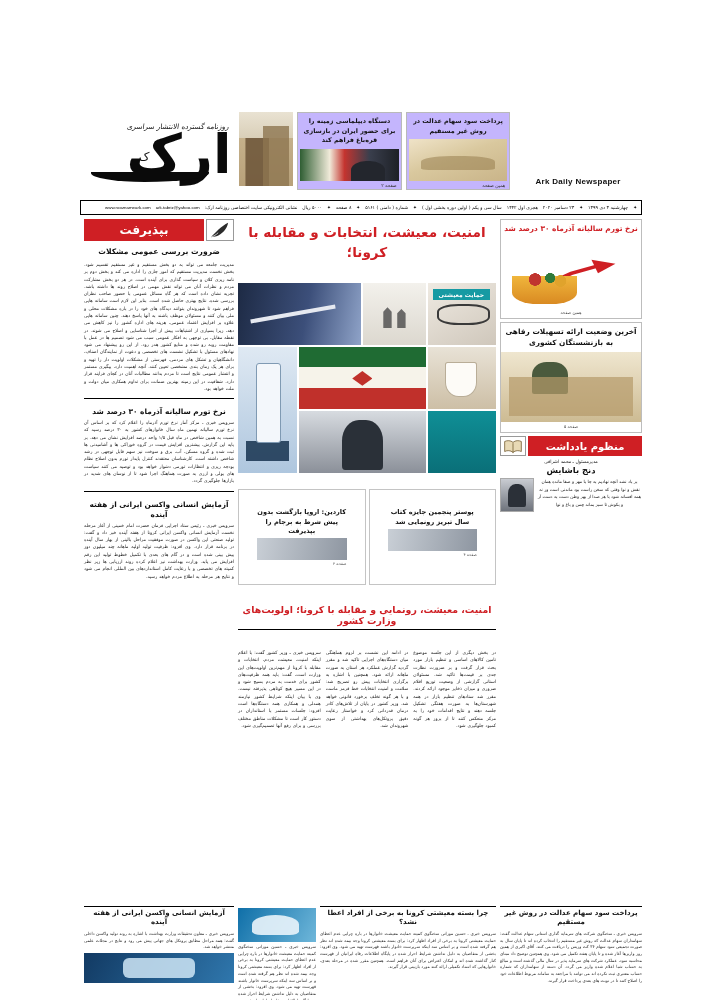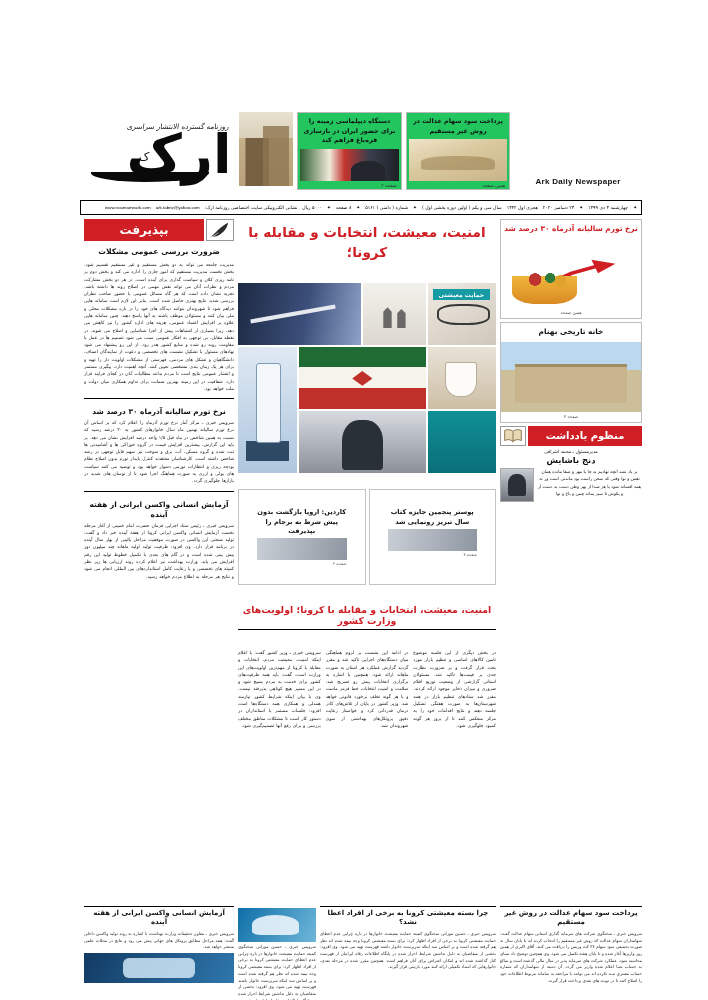--- a/index.html
+++ b/index.html
@@ -82,21 +82,21 @@
   .ruin-sky {
     position:absolute; inset:0 0 auto 0; height:26px;
     background:linear-gradient(#e9e2d2,#d9cfb8);
   }
 
   .top-teaser {
     width:124px; height:78px;
     border:1px solid #b9b9b9;
     display:flex; flex-direction:column;
     margin-bottom:6px;
-    background:#22c55e;
+    background:#c4b5fd;
     position:relative;
   }
   .tt-title {
     font-size:6.4px; line-height:1.5;
     text-align:center; padding:4px 3px 2px;
     font-weight:700; color:#111;
   }
   .tt-img { flex:1; margin:1px 2px 2px; position:relative; overflow:hidden; }
   .tt-foot {
     font-size:4.6px; color:#333;
@@ -375,26 +375,27 @@
             <svg class="arrow" viewBox="0 0 100 60" preserveAspectRatio="none">
               <polyline points="4,54 30,40 52,24 74,14" fill="none" stroke="#cf1f24" stroke-width="5"></polyline>
               <polygon points="70,4 92,10 76,24" fill="#cf1f24"></polygon>
             </svg>
             <div class="basket"></div>
             <div class="veg"></div>
           </div>
           <div class="lc-foot">همین صفحه</div>
         </div>
 
+
         <div class="lc-box">
-          <div class="lc-title">خانه تاریخی بهنام</div>
-          <div class="lc-img img-behnam"></div>
-          <div class="lc-foot">صفحه ۴</div>
-        </div>
-
+          <div class="lc-title">آخرین وضعیت ارائه تسهیلات
+رفاهی به بازنشستگان کشوری</div>
+          <div class="lc-img img-retire"></div>
+          <div class="lc-foot">صفحه ۵</div>
+        </div>
 
         <div>
           <div class="note-head">
             <div class="book-box">
               <svg viewBox="0 0 24 18">
                 <path d="M12 4C9 1.5 5 1.5 2 3v12c3-1.5 7-1.5 10 1 3-2.5 7-2.5 10-1V3c-3-1.5-7-1.5-10 1z" fill="#e8d9b5" stroke="#7a6338" stroke-width="1"></path>
                 <path d="M12 5v12" stroke="#7a6338" stroke-width="1"></path>
               </svg>
             </div>
             <div class="note-band">منظوم یادداشت</div>
@@ -442,21 +443,21 @@
             <div class="tz-foot">صفحه ۴</div>
           </div>
           <div class="teaser-box">
             <div class="tz-title">کاردین: اروپا بازگشت بدون پیش شرط
 به برجام را بپذیرفت</div>
             <div class="tz-img"></div>
             <div class="tz-foot">صفحه ۲</div>
           </div>
         </div>
 
-        <div class="cont-head">امنیت، معیشت، انتخابات و مقابله با کرونا؛ اولویت‌های وزارت کشور</div>
+        <div class="cont-head">امنیت، معیشت، رونمایی و مقابله با کرونا؛ اولویت‌های وزارت کشور</div>
 
         <div class="mid-cols">
           <div class="body-text">در بخش دیگری از این جلسه موضوع تامین کالاهای اساسی و تنظیم بازار مورد بحث قرار گرفت و بر ضرورت نظارت جدی بر قیمت‌ها تاکید شد. مسئولان استانی گزارشی از وضعیت توزیع اقلام ضروری و میزان ذخایر موجود ارائه کردند. مقرر شد ستادهای تنظیم بازار در همه شهرستان‌ها به صورت هفتگی تشکیل جلسه دهند و نتایج اقدامات خود را به مرکز منعکس کنند تا از بروز هر گونه کمبود جلوگیری شود.</div>
           <div class="body-text">در ادامه این نشست بر لزوم هماهنگی میان دستگاه‌های اجرایی تاکید شد و مقرر گردید گزارش عملکرد هر استان به صورت ماهانه ارائه شود. همچنین با اشاره به برگزاری انتخابات پیش رو تصریح شد: سلامت و امنیت انتخابات خط قرمز ماست و با هر گونه تخلف برخورد قانونی خواهد شد. وزیر کشور در پایان از تلاش‌های کادر درمان قدردانی کرد و خواستار رعایت دقیق پروتکل‌های بهداشتی از سوی شهروندان شد.</div>
           <div class="body-text">سرویس خبری ـ وزیر کشور گفت: با اعلام اینکه امنیت، معیشت مردم، انتخابات و مقابله با کرونا از مهم‌ترین اولویت‌های این وزارت است، گفت: باید همه ظرفیت‌های کشور برای خدمت به مردم بسیج شود و در این مسیر هیچ کوتاهی پذیرفته نیست. وی با بیان اینکه شرایط کشور نیازمند همدلی و همکاری همه دستگاه‌ها است افزود: جلسات مستمر با استانداران در دستور کار است تا مشکلات مناطق مختلف بررسی و برای رفع آنها تصمیم‌گیری شود.</div>
         </div>
 
       </div>
 
       <div class="col-right">

